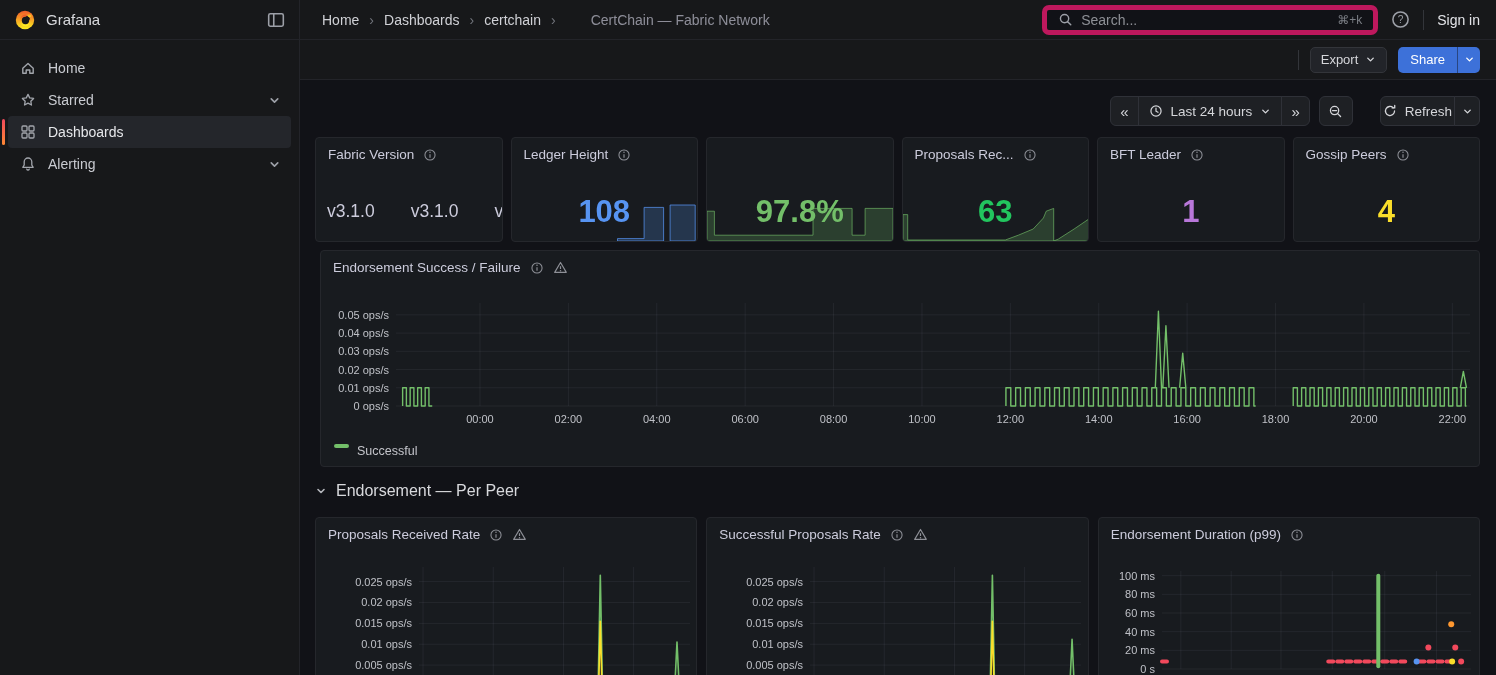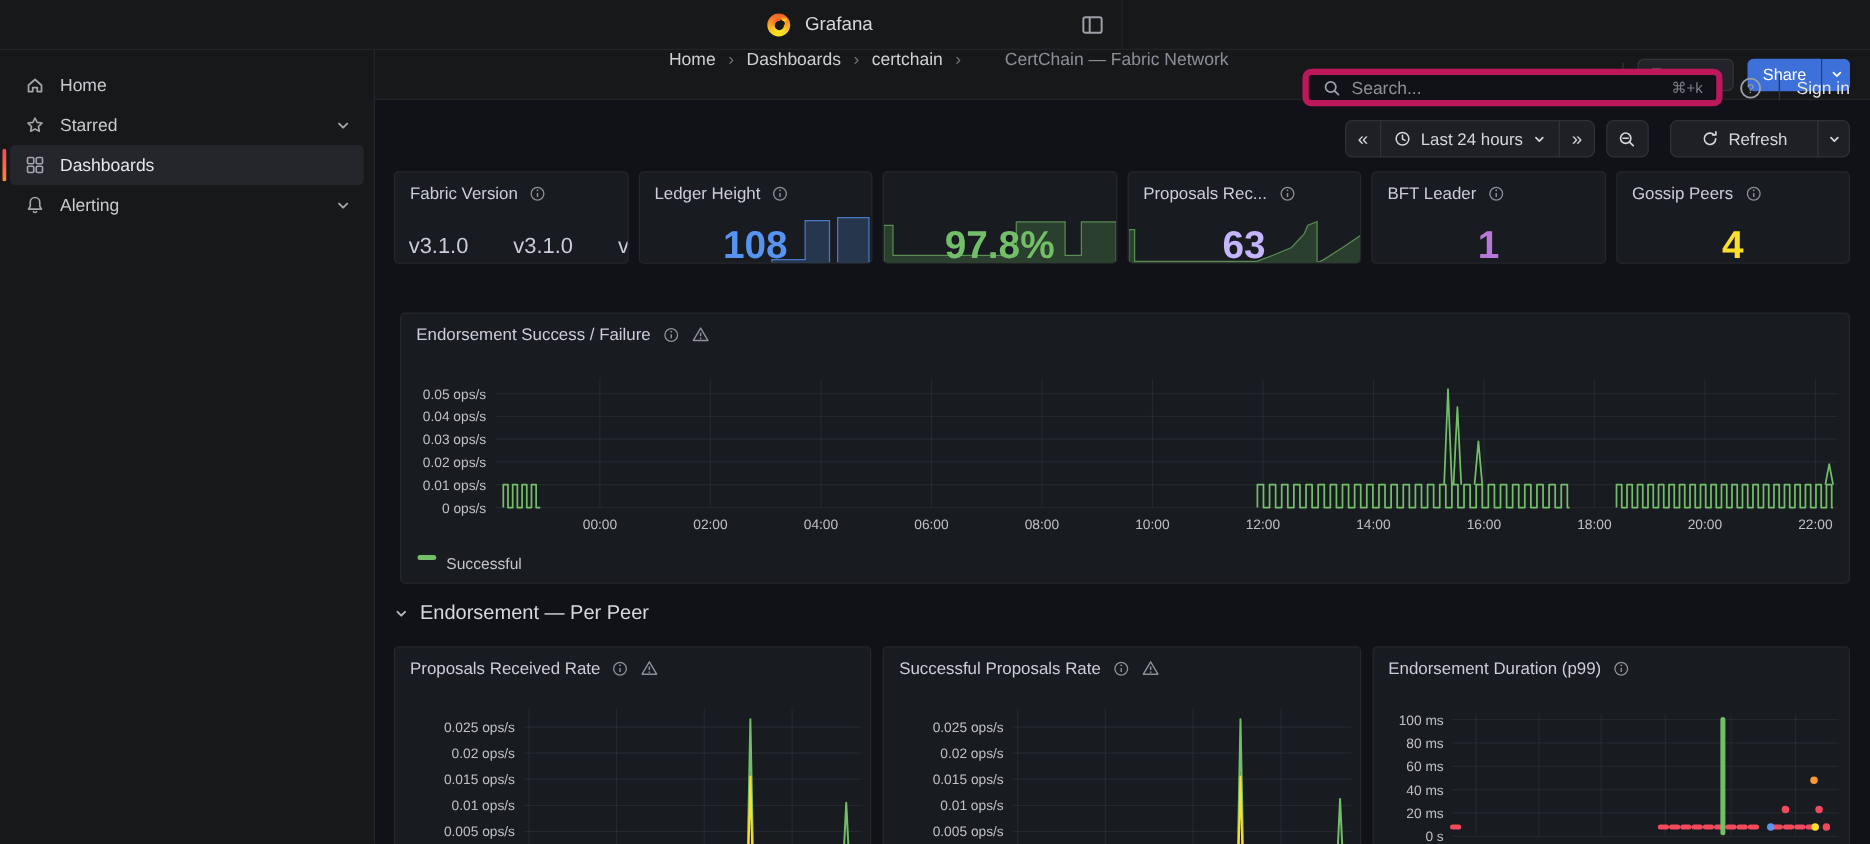--- a/index.html
+++ b/index.html
@@ -2,21 +2,21 @@
 <html><head>
 <meta charset="utf-8">
 <style>
   * { margin:0; padding:0; box-sizing:border-box; }
   html,body { width:1496px; height:675px; overflow:hidden; background:#111217;
     font-family:"Liberation Sans", sans-serif; color:#CCCCDC; }
   svg { display:block; }
 
   
   .topnav { position:absolute; top:0; left:0; width:1496px; height:40px; background:#17181A;
-    border-bottom:1px solid #232429; display:flex; align-items:center; z-index:30;flex-direction:column; }
+    border-bottom:1px solid #232429; display:flex; align-items:center; z-index:30; }
   .topnav-left { width:300px; height:100%; display:flex; align-items:center;
     padding:0 12px 0 14px; border-right:1px solid #232429; flex:none; }
   .brand { margin-left:10px; font-size:15px; font-weight:500; color:#D8D9DD; flex:1; }
   .panel-toggle { width:22px; height:22px; display:flex; align-items:center; justify-content:center;
     color:#9DA0A8; cursor:pointer; }
   .breadcrumbs { display:flex; align-items:center; gap:10px; margin-left:22px; font-size:14px; }
   .crumb { color:#D0D1D6; cursor:pointer; }
   .crumb.current { color:rgba(204,204,220,0.65); cursor:default;margin-left:25px; }
   .crumb-sep { color:#72757C; font-size:14px; }
   .topnav-right { margin-left:auto; display:flex; align-items:center; gap:13px; padding-right:16px; }
@@ -71,21 +71,21 @@
   .tspace { width:9px; }
   .tspace-lg { width:17px; }
 
   
   .panel { background:#181B1F; border:1px solid #25272C; border-radius:4px; position:relative;
     overflow:hidden; }
   .panel-h { position:absolute; top:0; left:0; right:0; display:flex; align-items:center; gap:9px;
     padding:9px 12px; font-size:13.5px; font-weight:500; color:#CCCCDC; z-index:3; cursor:pointer; }
   .hicon { color:#8E9097; display:flex; flex:none; }
 
-  .stats-row { position:absolute; top:57px; left:15px; right:16px; height:74px; display:flex; gap:8px; }
+  .stats-row { position:absolute; top:57px; left:15px; right:16px; height:105px; display:flex; gap:8px; }
   .stat { flex:1; }
   .stat-value { position:absolute; left:0; right:0; top:44px; bottom:0; display:flex;
     align-items:center; justify-content:center; font-size:31px; font-weight:700; z-index:2; }
   .stat-values-row { position:absolute; left:11px; top:44px; bottom:0; display:flex; gap:36px;
     align-items:center; font-size:17.5px; font-weight:500; z-index:2; }
   .spark { position:absolute; left:0; right:0; bottom:0; height:48px; z-index:1; }
 
   .main-panel { position:absolute; top:170px; left:20px; right:16px; height:217px; }
   .chart { position:absolute; inset:0; z-index:1; }
   .tick { fill:#BFC1C7; font-size:11px; font-family:"Liberation Sans",sans-serif; }
@@ -248,21 +248,21 @@
     <span class="tspace"></span>
     <div class="tbtn r-all" style="width:34px;justify-content:center;">
       <svg width="15" height="15" viewBox="0 0 16 16">
           <circle cx="7" cy="7" r="4.4" fill="none" stroke="currentColor" stroke-width="1.4"></circle>
           <line x1="4.8" y1="7" x2="9.2" y2="7" stroke="currentColor" stroke-width="1.4" stroke-linecap="round"></line>
           <line x1="10.3" y1="10.3" x2="13.4" y2="13.4" stroke="currentColor" stroke-width="1.4" stroke-linecap="round"></line>
         </svg>
     </div>
     <span class="tspace-lg"></span>
     <div class="tgroup">
-      <div class="tbtn r-left" style="padding:0 24px;gap:8px;">
+      <div class="tbtn r-left" style="padding:0 2px;gap:8px;margin-left:10px;">
         <svg width="14" height="14" viewBox="0 0 16 16">
             <path d="M13.2 8 a5.2 5.2 0 1 1-1.6-3.75" fill="none" stroke="currentColor" stroke-width="1.5" stroke-linecap="round"></path>
             <path d="M13.4 1.6 V4.5 H10.5" fill="none" stroke="currentColor" stroke-width="1.5" stroke-linecap="round" stroke-linejoin="round"></path>
           </svg>
         <span>Refresh</span>
       </div>
       <div class="tbtn r-right" style="width:26px;justify-content:center;">
         <svg width="11" height="11" viewBox="0 0 12 12">
             <path d="M3 4.5 L6 7.5 L9 4.5" fill="none" stroke="currentColor" stroke-width="1.5" stroke-linecap="round" stroke-linejoin="round"></path>
           </svg>
@@ -324,21 +324,21 @@
               <line x1="8" y1="7.2" x2="8" y2="11" stroke="currentColor" stroke-width="1.3"></line>
               <circle cx="8" cy="4.9" r="0.85" fill="currentColor"></circle>
             </svg>
           </span>
       </div>
       <div class="spark">
           <svg width="186" height="48">
             <polygon points="0.0,48.0 0.0,21.6 4.7,21.6 4.7,47.0 102.3,47.0 115.3,42.2 130.2,36.0 140.4,25.0 143.2,18.2 150.7,15.4 150.7,48.0 155.3,46.1 171.1,36.0 186.0,25.9 186.0,48.0" fill="rgba(115,191,105,0.22)" stroke="rgba(115,191,105,0.65)" stroke-width="1"></polygon>
           </svg>
         </div>
-      <div class="stat-value" style="color: #c4b5fd;">63</div>
+      <div class="stat-value" style="color: #22c55e;">63</div>
     </div>
     <div class="panel stat">
       <div class="panel-h">
         <span>BFT Leader</span>
         <span class="hicon">
             <svg width="14" height="14" viewBox="0 0 16 16">
               <circle cx="8" cy="8" r="5.8" fill="none" stroke="currentColor" stroke-width="1.2"></circle>
               <line x1="8" y1="7.2" x2="8" y2="11" stroke="currentColor" stroke-width="1.3"></line>
               <circle cx="8" cy="4.9" r="0.85" fill="currentColor"></circle>
             </svg>

